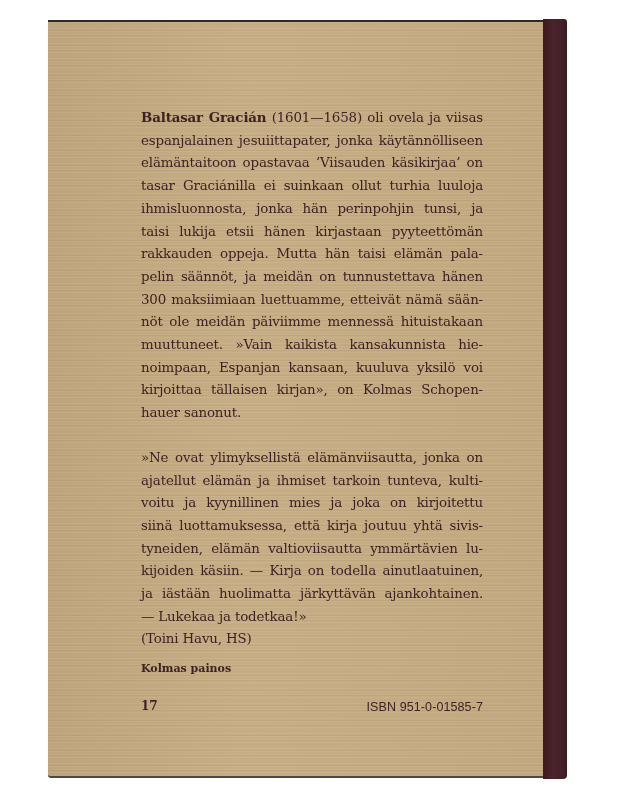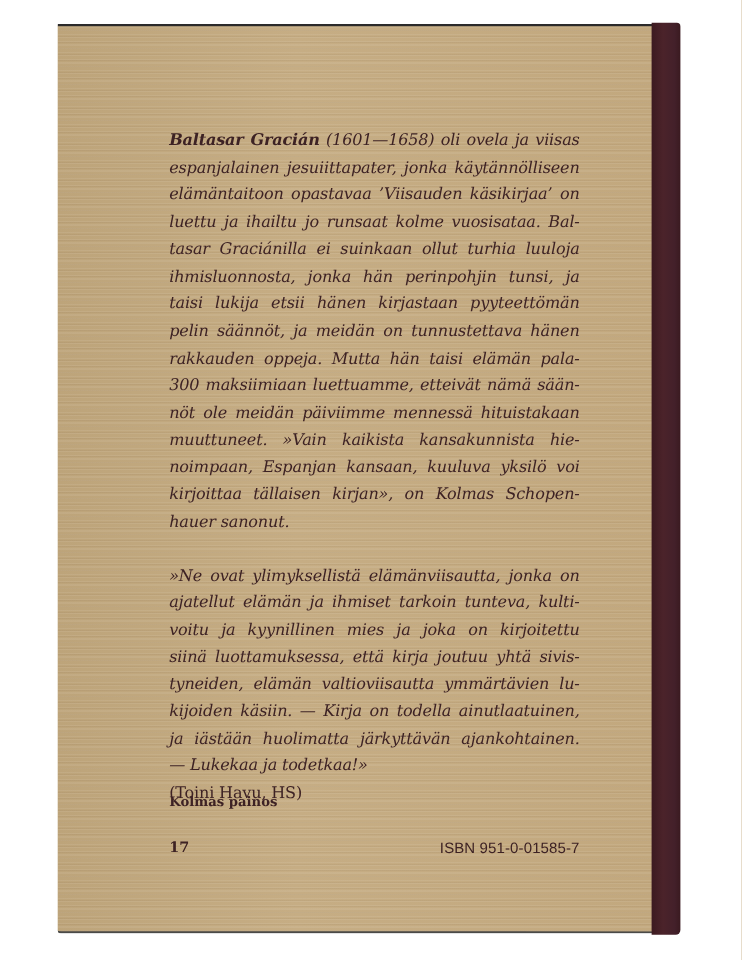--- a/index.html
+++ b/index.html
@@ -44,39 +44,38 @@
     .code {
       position: absolute; left: 93px; top: 677px;
       font-family: "DejaVu Serif", "Liberation Serif", serif;
       font-weight: bold; font-size: 12px; color: #3d2224;
     }
     .isbn {
       position: absolute; right: 61px; top: 678px;
       font-family: Liberation Sans, sans-serif;
       font-size: 12.5px; color: #3d2224; letter-spacing: 0.1px;
     }
-    .line { display: block; text-align: justify; text-align-last: justify; font-style: italic; }
+    .line { display: block; text-align: justify; text-align-last: justify; }
     .line.last { text-align-last: left; }
   </style>
 </head>
 <body>
 
 <div class="book">
   <div class="cover">
     <div class="text">
       <p>
         <span class="line"><span class="author">Baltasar Gracián</span><span> (1601—1658) oli ovela ja viisas</span></span>
         <span class="line">espanjalainen jesuiittapater, jonka käytännölliseen</span>
         <span class="line">elämäntaitoon opastavaa ’Viisauden käsikirjaa’ on</span>
-        <span class="line">luettu ja ihailtu jo runsaat kolme vuosisataa. Bal-</span>
         <span class="line">tasar Graciánilla ei suinkaan ollut turhia luuloja</span>
         <span class="line">ihmisluonnosta, jonka hän perinpohjin tunsi, ja</span>
         <span class="line">taisi lukija etsii hänen kirjastaan pyyteettömän</span>
+        <span class="line">rakkauden oppeja. Mutta hän taisi elämän pala-</span>
         <span class="line">pelin säännöt, ja meidän on tunnustettava hänen</span>
-        <span class="line">rakkauden oppeja. Mutta hän taisi elämän pala-</span>
         <span class="line">300 maksiimiaan luettuamme, etteivät nämä sään-</span>
         <span class="line">nöt ole meidän päiviimme mennessä hituistakaan</span>
         <span class="line">muuttuneet. »Vain kaikista kansakunnista hie-</span>
         <span class="line">noimpaan, Espanjan kansaan, kuuluva yksilö voi</span>
         <span class="line">kirjoittaa tällaisen kirjan», on Kolmas Schopen-</span>
         <span class="line last">hauer sanonut.</span>
       </p>
       <p class="para2">
         <span class="line">»Ne ovat ylimyksellistä elämänviisautta, jonka on</span>
         <span class="line">ajatellut elämän ja ihmiset tarkoin tunteva, kulti-</span>

